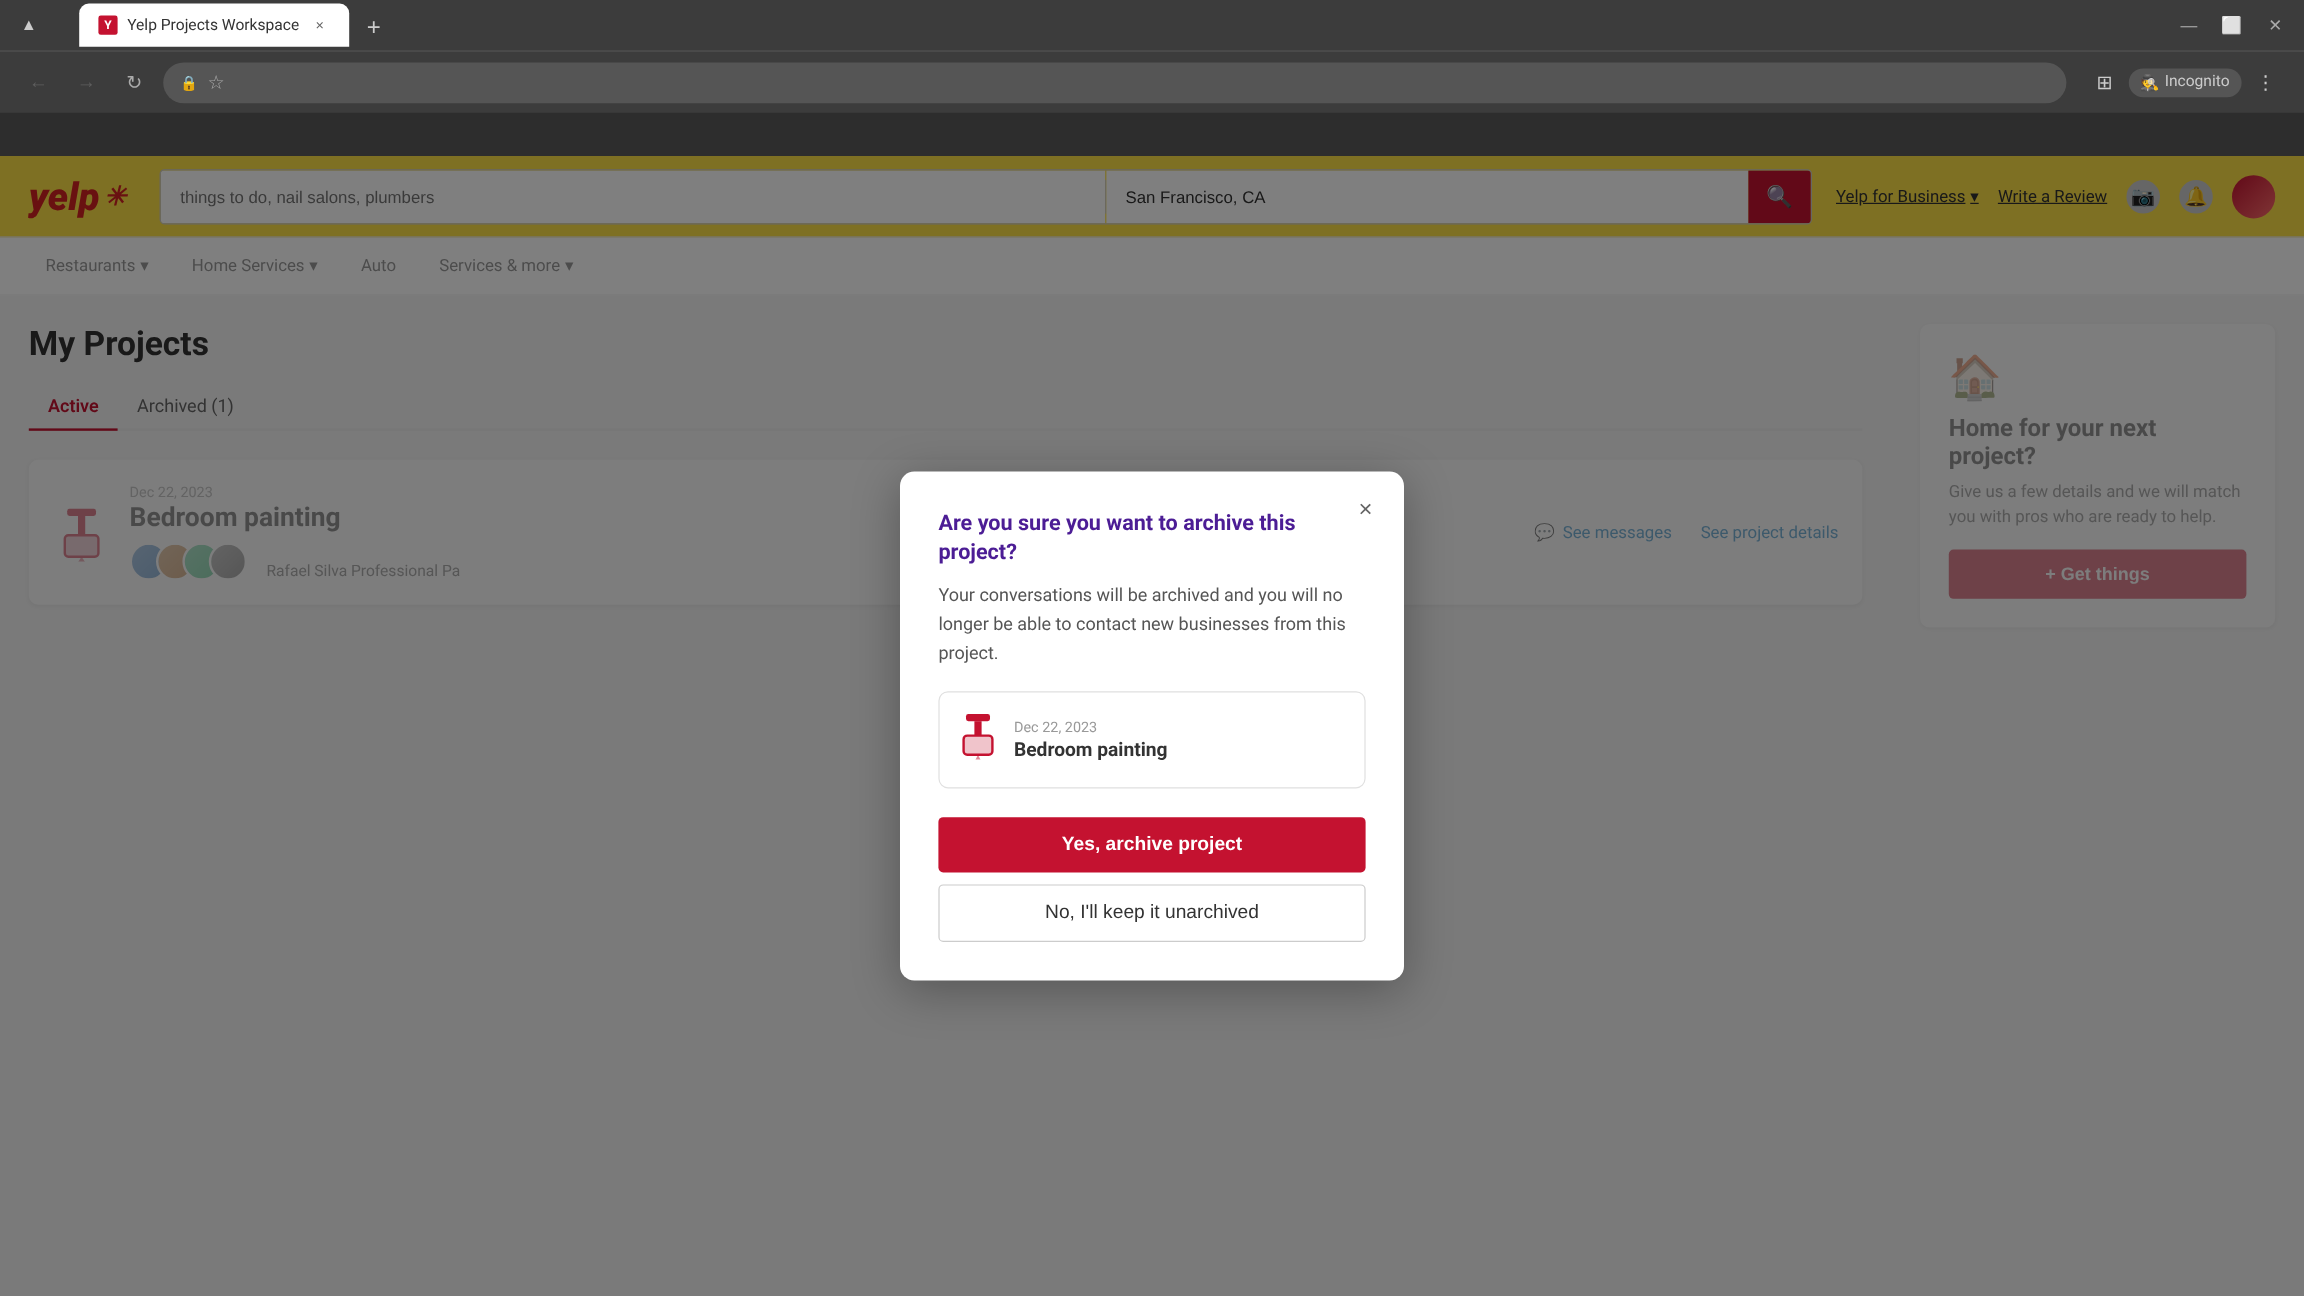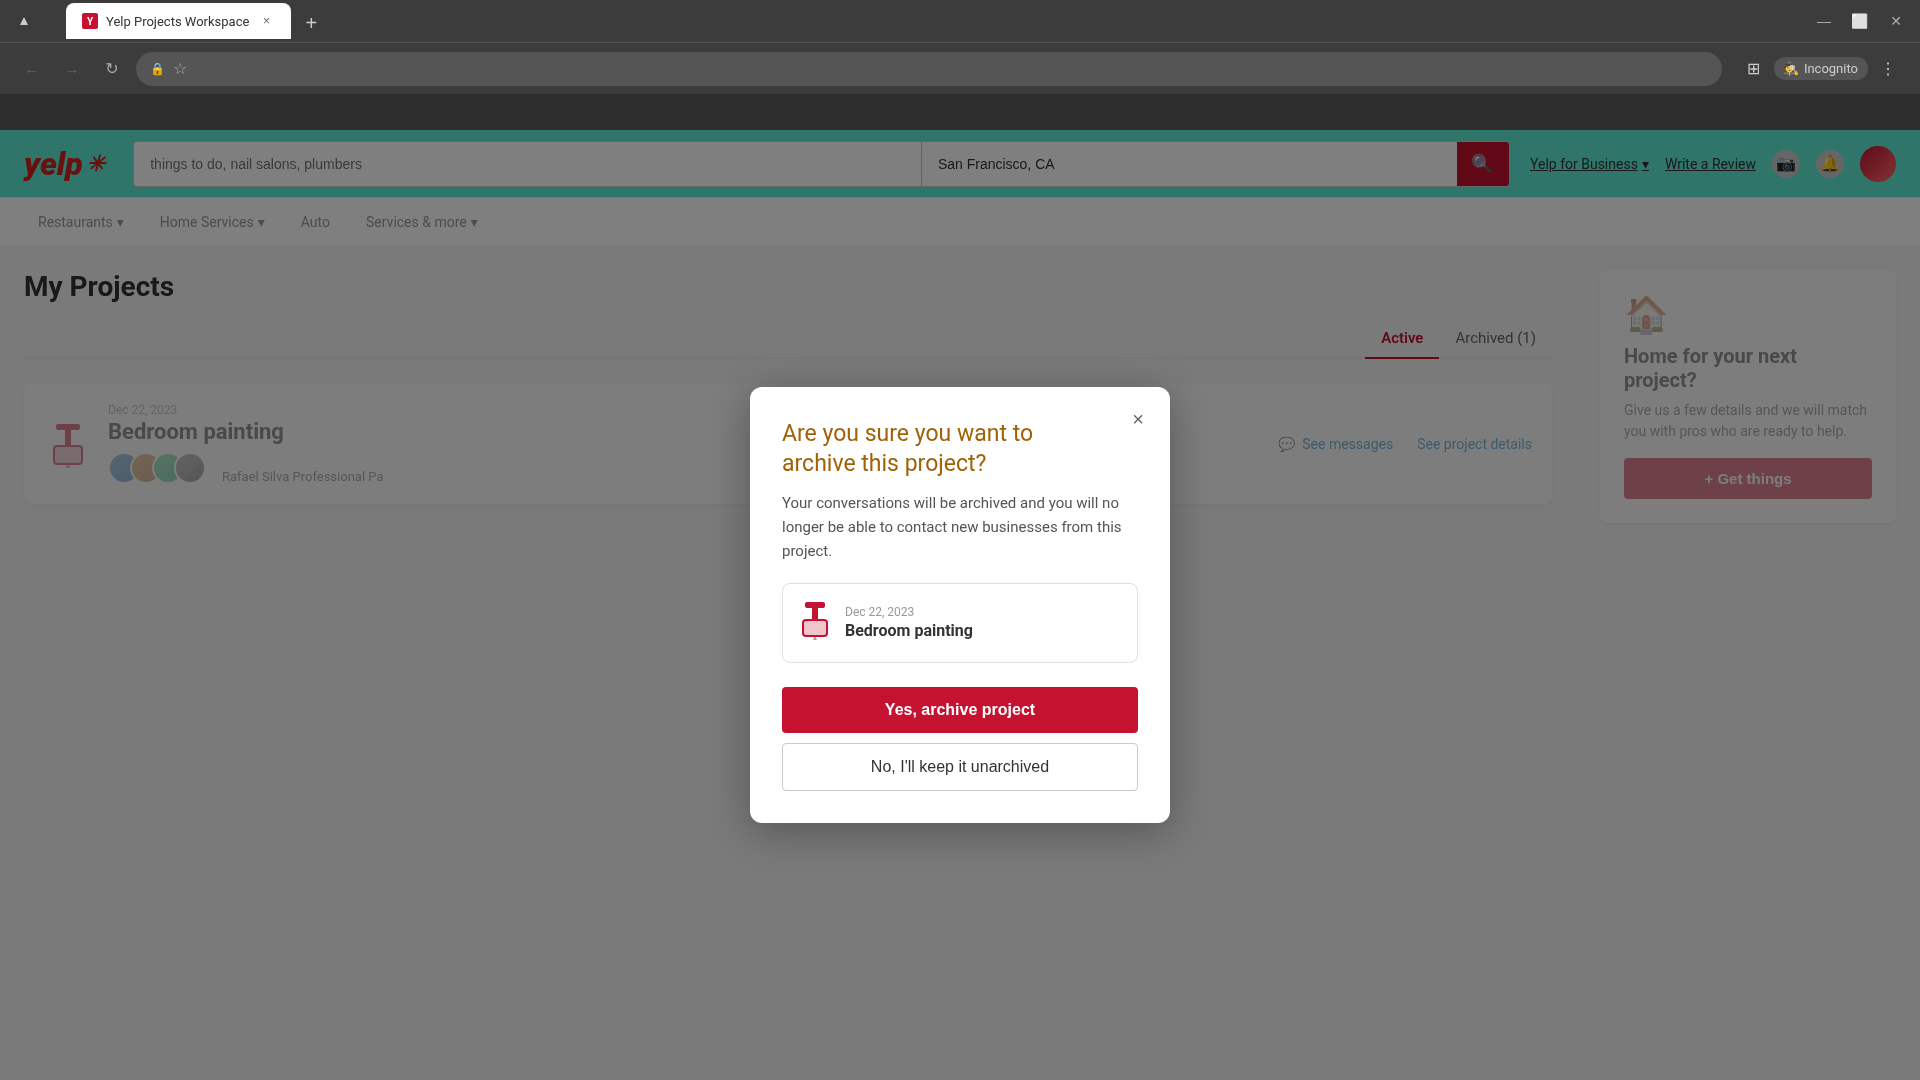--- a/index.html
+++ b/index.html
@@ -188,21 +188,21 @@
     }
     .page-overlay {
       position: absolute;
       top: 0; left: 0; right: 0; bottom: 0;
       background: rgba(0,0,0,0.5);
       z-index: 10;
     }
 
     
     .yelp-header {
-      background: #5eead4;
+      background: #fde047;
       border-bottom: 1px solid #eee;
       padding: 0 24px;
       height: 68px;
       display: flex;
       align-items: center;
       gap: 20px;
     }
     .yelp-logo {
       font-size: 32px;
       font-weight: 900;
@@ -335,21 +335,20 @@
       font-size: 28px;
       font-weight: 700;
       color: #333;
       margin-bottom: 16px;
     }
     .tabs-row {
       display: flex;
       gap: 0;
       border-bottom: 2px solid #eee;
       margin-bottom: 24px;
-      justify-content: flex-end;
     }
     .tab-item {
       padding: 10px 16px;
       font-size: 15px;
       color: #666;
       cursor: pointer;
       border-bottom: 2px solid transparent;
       margin-bottom: -2px;
     }
     .tab-item.active {
@@ -477,23 +476,23 @@
       border: none;
       background: transparent;
       cursor: pointer;
       font-size: 20px;
       color: #666;
       display: flex;
       align-items: center;
       justify-content: center;
     }
     .modal-title {
-      font-size: 23px;
-      font-weight: 400;
-      color: #a16207;
+      font-size: 18px;
+      font-weight: 700;
+      color: #4c1d95;
       margin-bottom: 12px;
       line-height: 1.3;
       padding-right: 32px;
     }
     .modal-desc {
       font-size: 15px;
       color: #555;
       line-height: 1.6;
       margin-bottom: 20px;
     }

